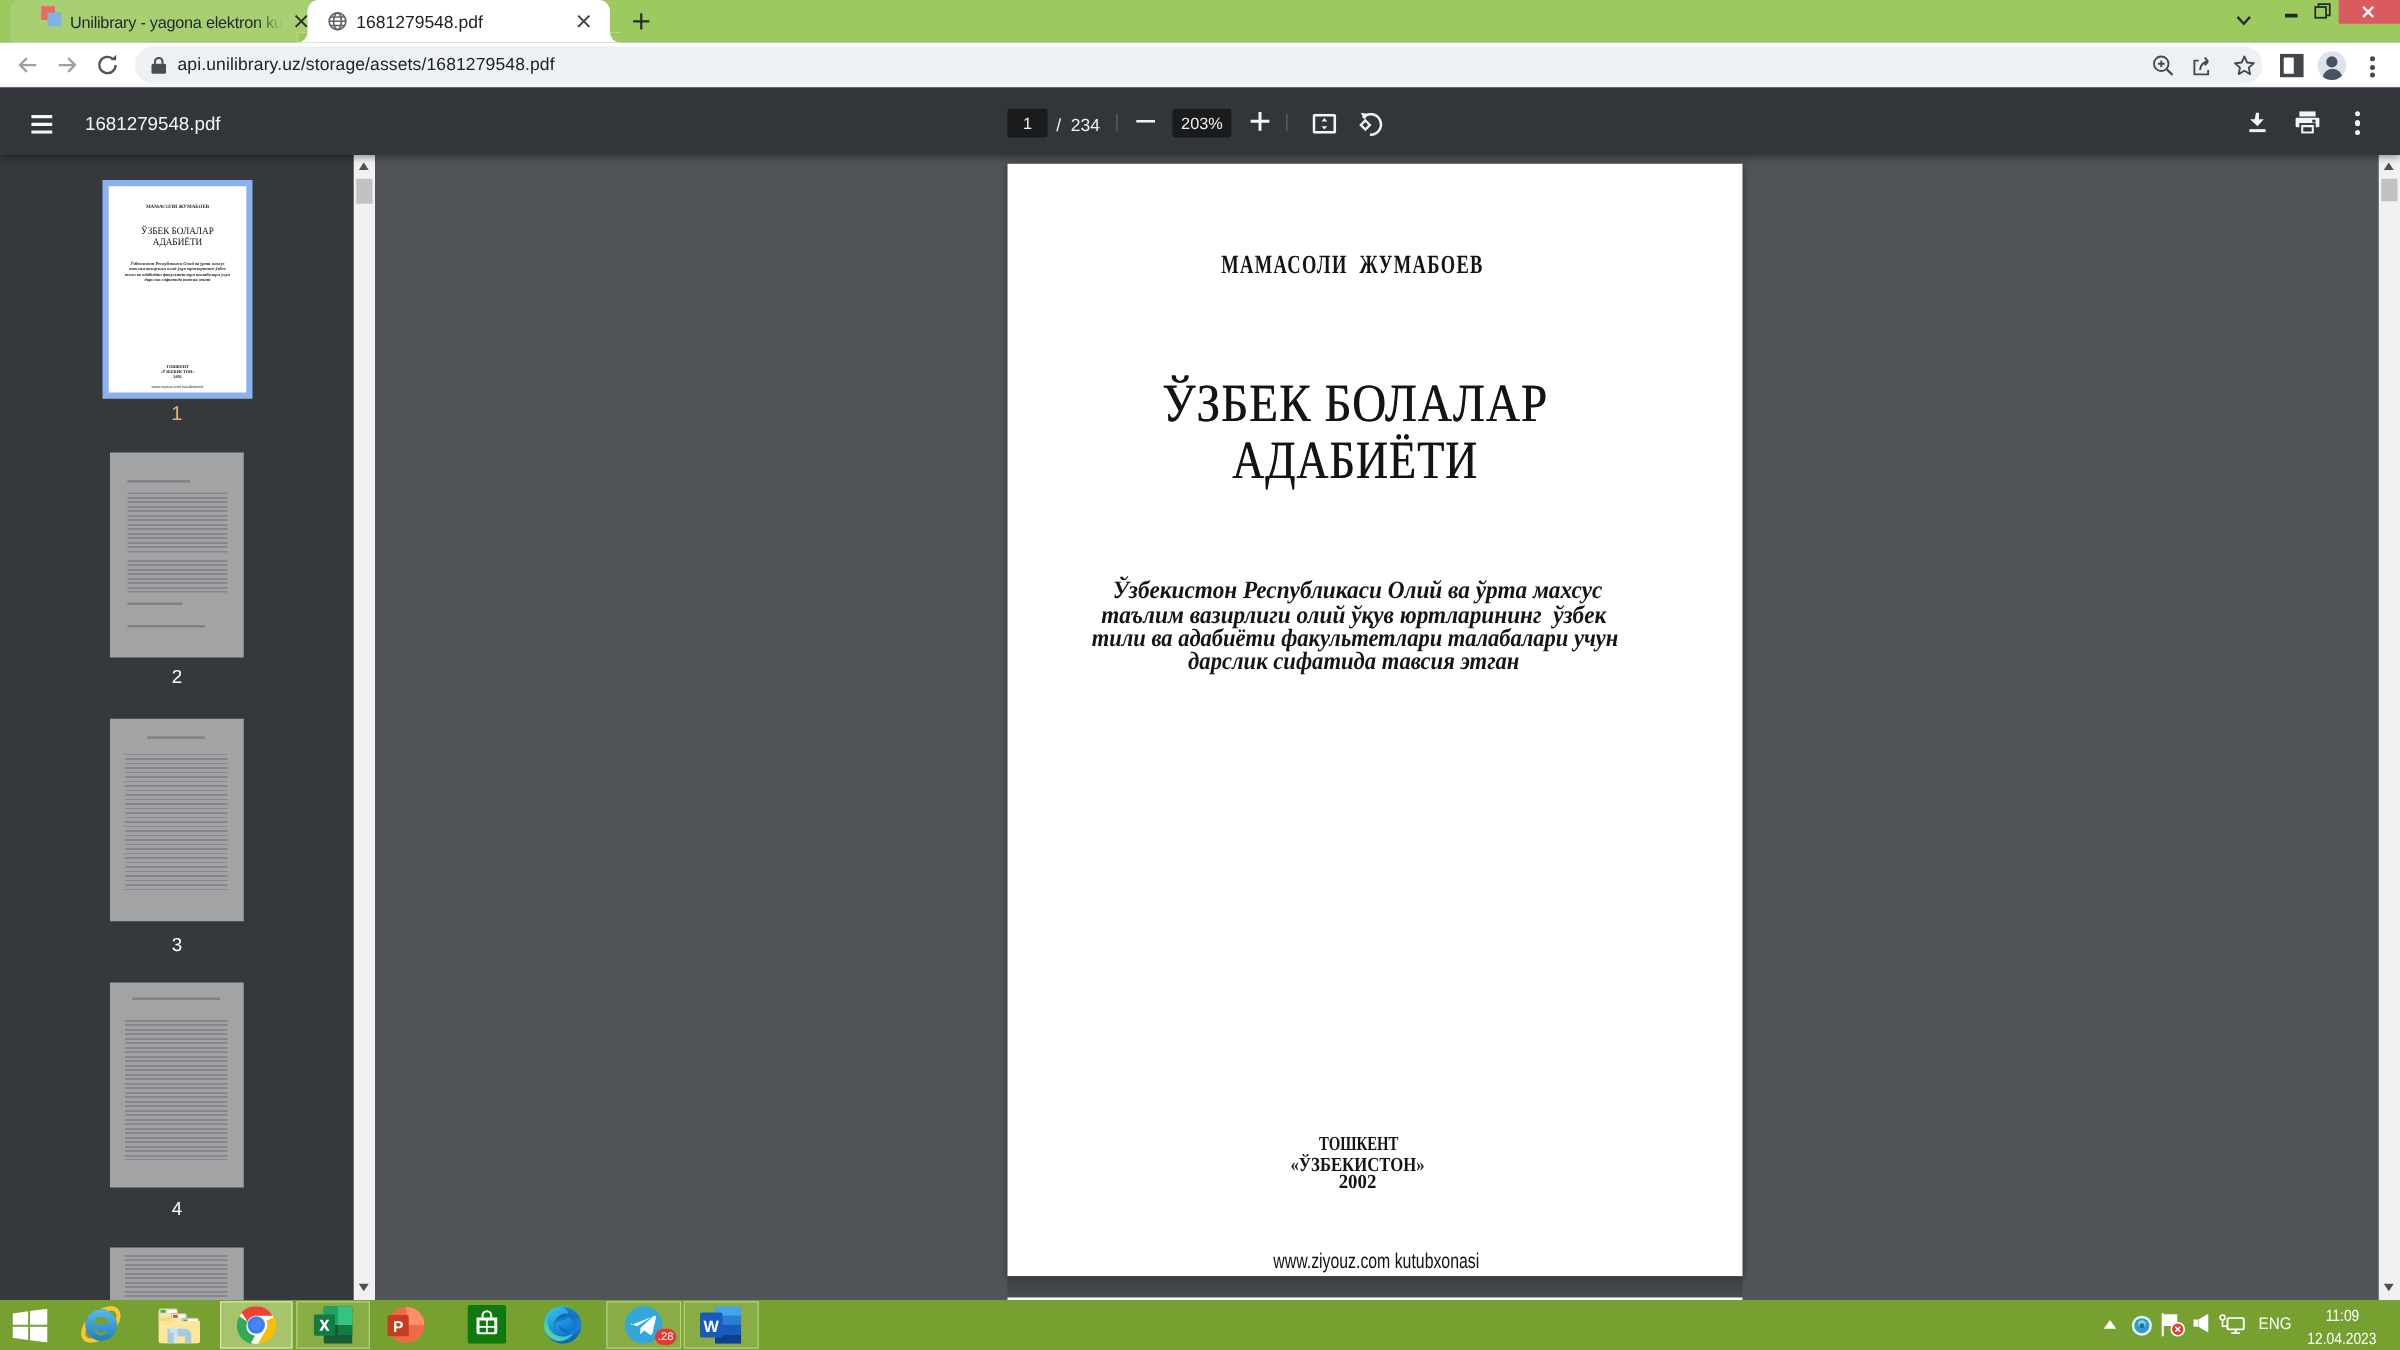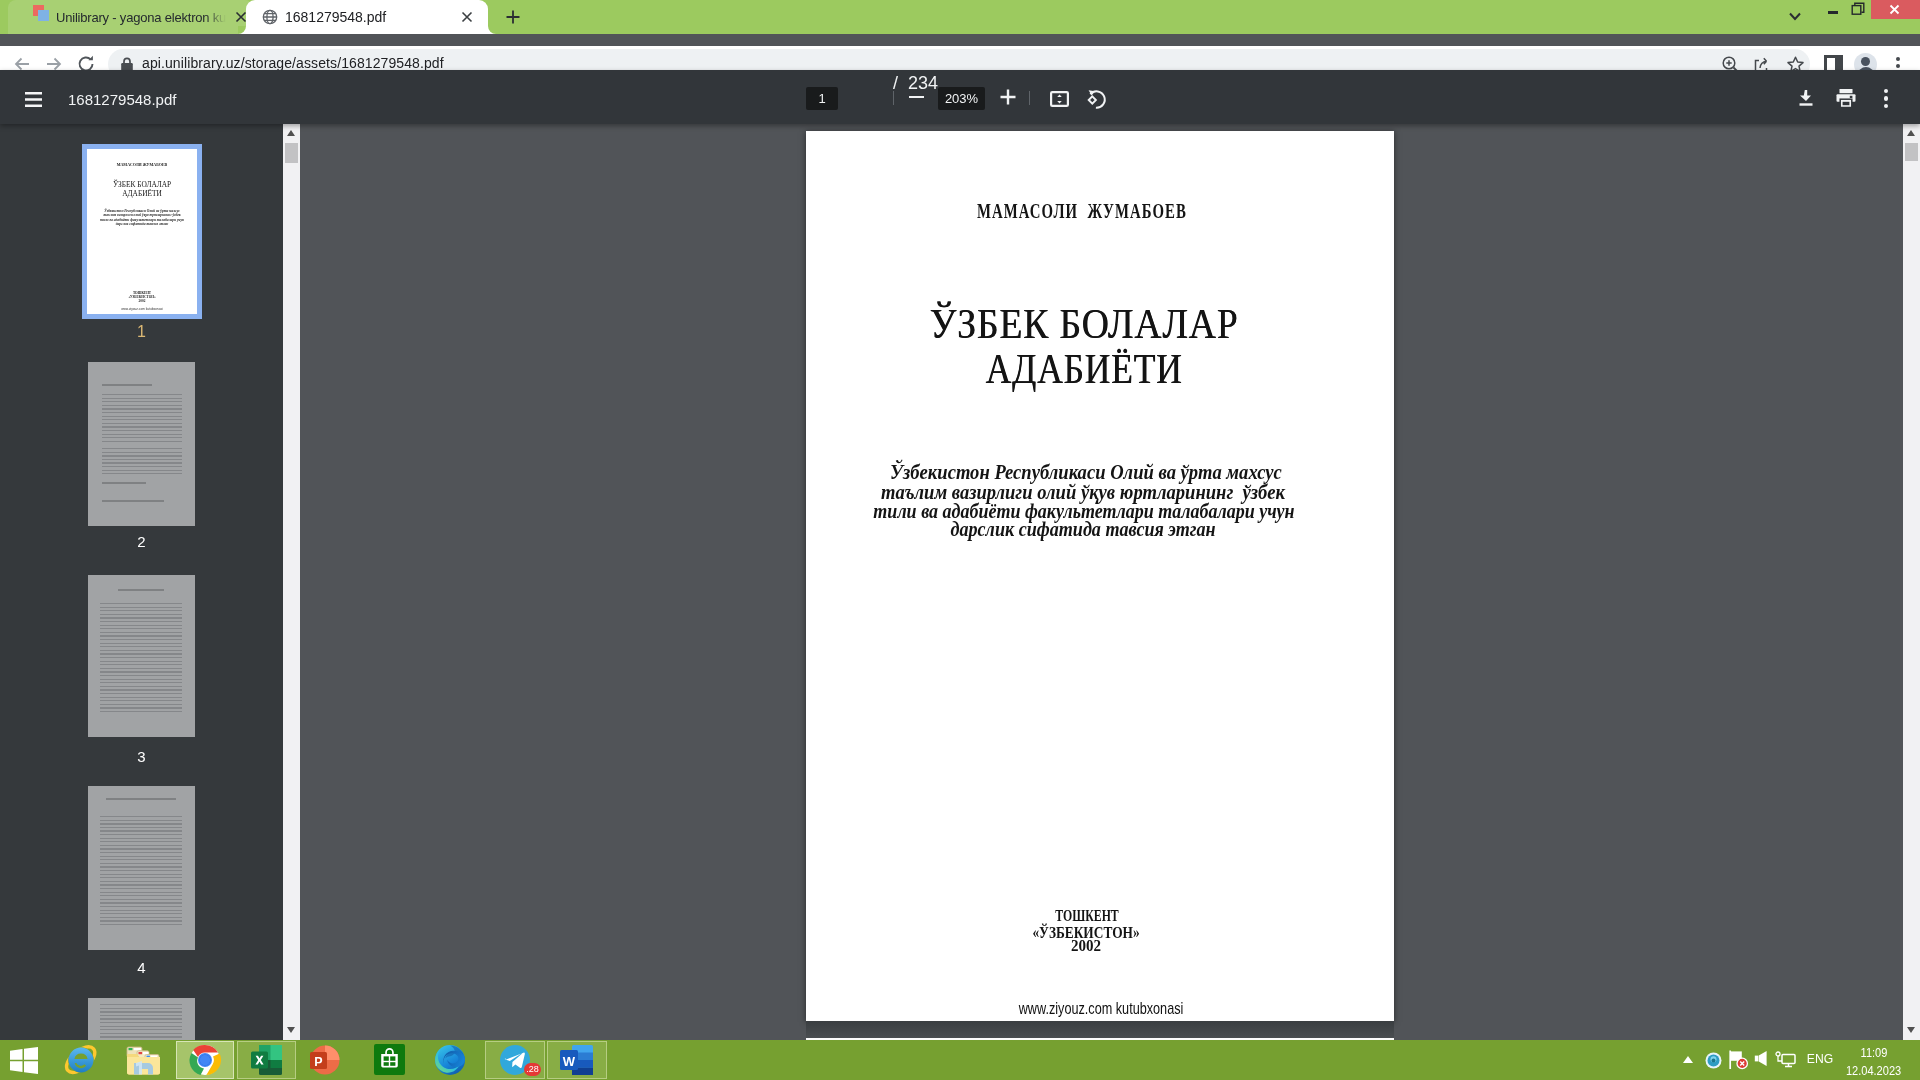--- a/index.html
+++ b/index.html
@@ -9,21 +9,21 @@
   svg { display:block; }
 
   
   #tabstrip { left:0; top:0; width:1920px; height:34px; background:#9cca5f; }
   #tab1 { left:8px; top:0; width:245px; height:34px; background:rgba(255,255,255,0.13); border-radius:8px 8px 0 0; }
   #tab1 .title { position:absolute; left:48px; top:9.5px; width:170px; height:17px; overflow:hidden; font-size:13px; letter-spacing:-0.2px; color:#24292e; white-space:nowrap; -webkit-mask-image:linear-gradient(90deg,#000 88%,transparent 100%); }
   #tab2 { left:246px; top:0; width:242px; height:34px; background:#fff; border-radius:9px 9px 0 0; }
   #tab2 .title { position:absolute; left:39px; top:9px; font-size:14px; color:#202124; white-space:nowrap; }
 
   
-  #toolbar { left:0; top:46px; width:1920px; height:36px; background:#ffffff; }
+  #toolbar { left:0; top:34px; width:1920px; height:36px; background:#ffffff; }
   #omnibox { left:108px; top:3px; width:1702px; height:30px; background:#eef1f3; border-radius:15px; }
   #urltext { left:142px; top:9px; font-size:14px; color:#202124; letter-spacing:0.1px; }
 
   
   #pdfbar { left:0; top:70px; width:1920px; height:54px; background:#32363a; z-index:5; box-shadow:0 2px 5px rgba(0,0,0,0.35); }
   #pdfbar .t { position:absolute; color:#f1f3f4; }
   .darkbox { position:absolute; background:#191b1c; border-radius:2px; color:#f1f3f4; font-size:13px; text-align:center; }
 
   
   #sidebar { left:0; top:124px; width:283px; height:916px; background:#35393c; }
@@ -150,21 +150,21 @@
   </div>
 </div>
 
 <div class="abs" id="pdfbar">
 
   <svg style="position:absolute;left:25px;top:22px;" width="17" height="15" viewBox="0 0 17 15">
       <path d="M0 1.3 h17 M0 7.5 h17 M0 13.7 h17" stroke="#f5f6f7" stroke-width="2.5"></path>
     </svg>
   <div class="t" style="left:68px;top:21px;font-size:15px;font-weight:500;">1681279548.pdf</div>
   <div class="darkbox" style="left:806px;top:17px;width:32px;height:23px;line-height:23px;">1</div>
-  <div class="t" style="left:845px;top:3px;font-size:18px;margin-left:48px;">/&nbsp;&nbsp;234</div>
+  <div class="t" style="left:845px;top:22px;font-size:14px;">/&nbsp;&nbsp;234</div>
   <div style="position:absolute;left:893px;top:21px;width:1px;height:14px;background:#5f6469;"></div>
   <div style="position:absolute;left:909px;top:26px;width:15px;height:2.4px;background:#f1f3f4;"></div>
   <div class="darkbox" style="left:938px;top:17px;width:47px;height:23px;line-height:23px;">203%</div>
   <svg style="position:absolute;left:1000px;top:19px;" width="16" height="16" viewBox="0 0 16 16">
       <path d="M8 0.5 V15.5 M0.5 8 H15.5" stroke="#f1f3f4" stroke-width="2.4"></path>
     </svg>
   <div style="position:absolute;left:1029px;top:21px;width:1px;height:14px;background:#5f6469;"></div>
 
   <svg style="position:absolute;left:1050px;top:21px;" width="19" height="16" viewBox="0 0 19 16">
       <rect x="1.1" y="1.1" width="16.8" height="13.8" rx="1.2" fill="none" stroke="#f1f3f4" stroke-width="2.2"></rect>

